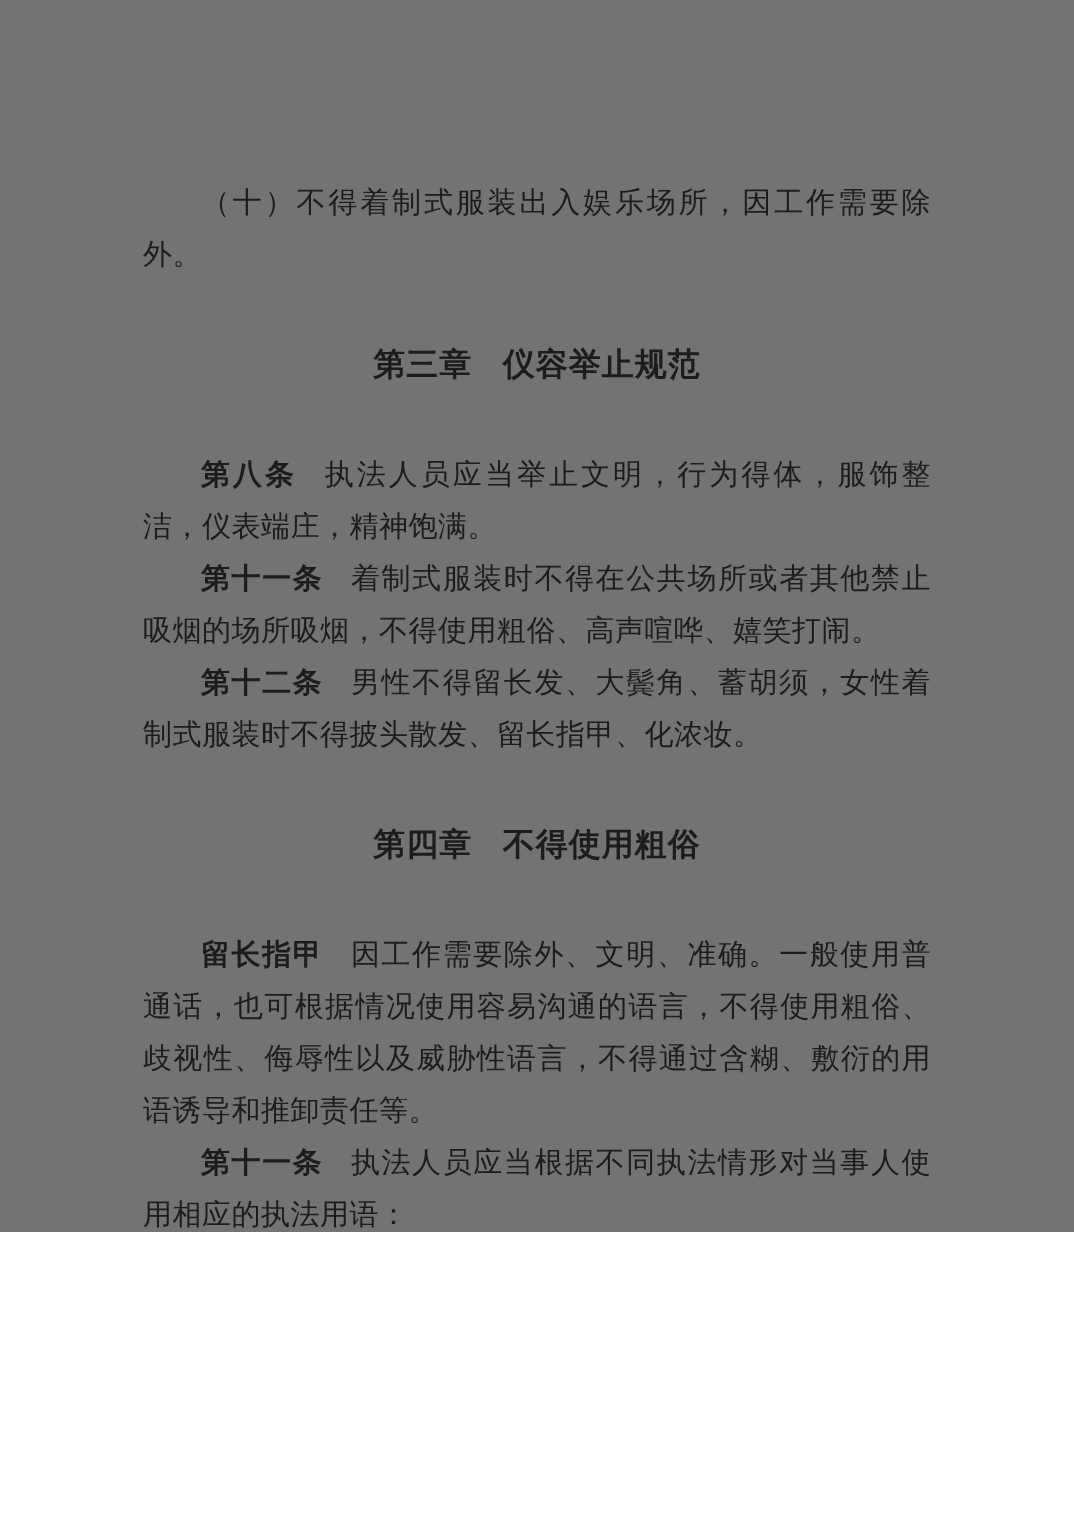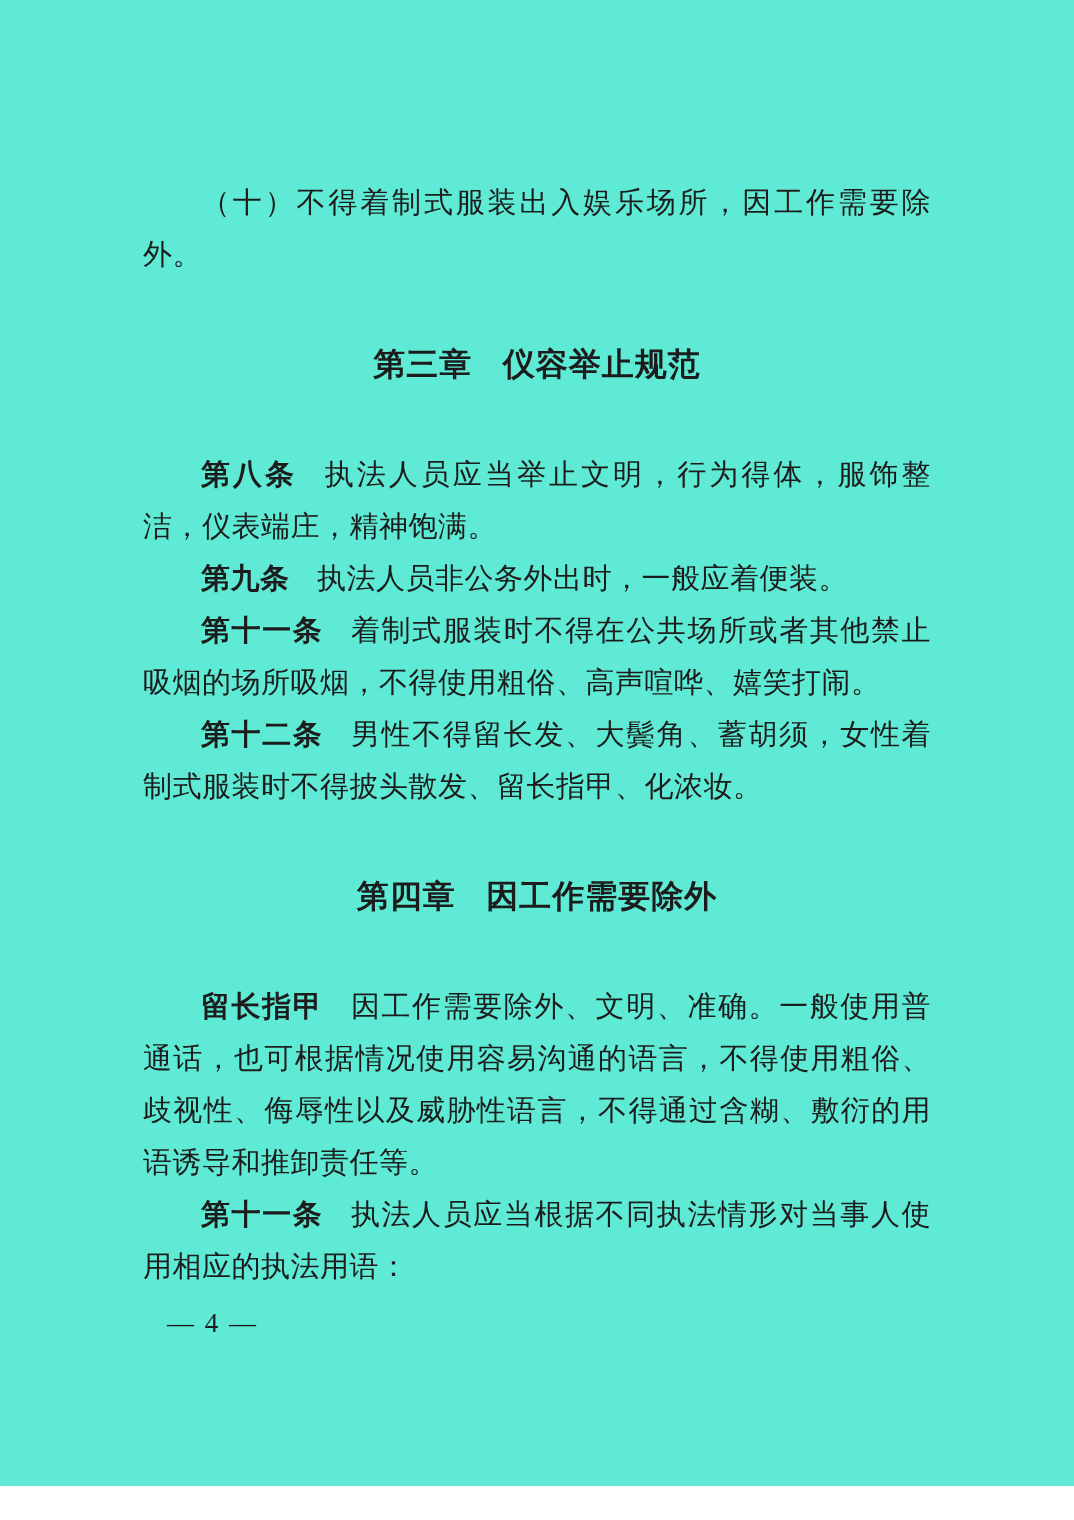--- a/index.html
+++ b/index.html
@@ -4,22 +4,22 @@
 <style>
   html, body {
     margin: 0;
     padding: 0;
     background: #ffffff;
   }
   .page {
     position: relative;
     box-sizing: border-box;
     width: 1074px;
-    height: 1486px;
-    background: #5eead4;
+    height: 1232px;
+    background: #737373;
     color: #1c1c1c;
     font-family: "Liberation Serif", serif;
     overflow: hidden;
   }
   .content {
     box-sizing: border-box;
     padding: 176px 143px 0 143px;
     font-size: 29px;
     line-height: 52px;
   }
@@ -63,35 +63,32 @@
     <p class="body-para">（十）不得着制式服装出入娱乐场所，因工作需要除外。</p>
 
     <h2 class="chapter">
       <span class="chapter-label">第三章</span><span>仪容举止规范</span>
     </h2>
 
     <p class="body-para">
       <span class="article-num">第八条</span><span>执法人员应当举止文明，行为得体，服饰整洁，仪表端庄，精神饱满。</span>
     </p>
 
-    <p class="body-para">
-      <span class="article-num">第九条</span><span>执法人员非公务外出时，一般应着便装。</span>
-    </p>
 
 
     <p class="body-para">
       <span class="article-num">第十一条</span><span>着制式服装时不得在公共场所或者其他禁止吸烟的场所吸烟，不得使用粗俗、高声喧哗、嬉笑打闹。</span>
     </p>
 
     <p class="body-para">
       <span class="article-num">第十二条</span><span>男性不得留长发、大鬓角、蓄胡须，女性着制式服装时不得披头散发、留长指甲、化浓妆。</span>
     </p>
 
     <h2 class="chapter">
-      <span class="chapter-label">第四章</span><span>因工作需要除外</span>
+      <span class="chapter-label">第四章</span><span>不得使用粗俗</span>
     </h2>
 
     <p class="body-para">
       <span class="article-num">留长指甲</span><span>因工作需要除外、文明、准确。一般使用普通话，也可根据情况使用容易沟通的语言，不得使用粗俗、歧视性、侮辱性以及威胁性语言，不得通过含糊、敷衍的用语诱导和推卸责任等。</span>
     </p>
 
     <p class="body-para">
       <span class="article-num">第十一条</span><span>执法人员应当根据不同执法情形对当事人使用相应的执法用语：</span>
     </p>
 

